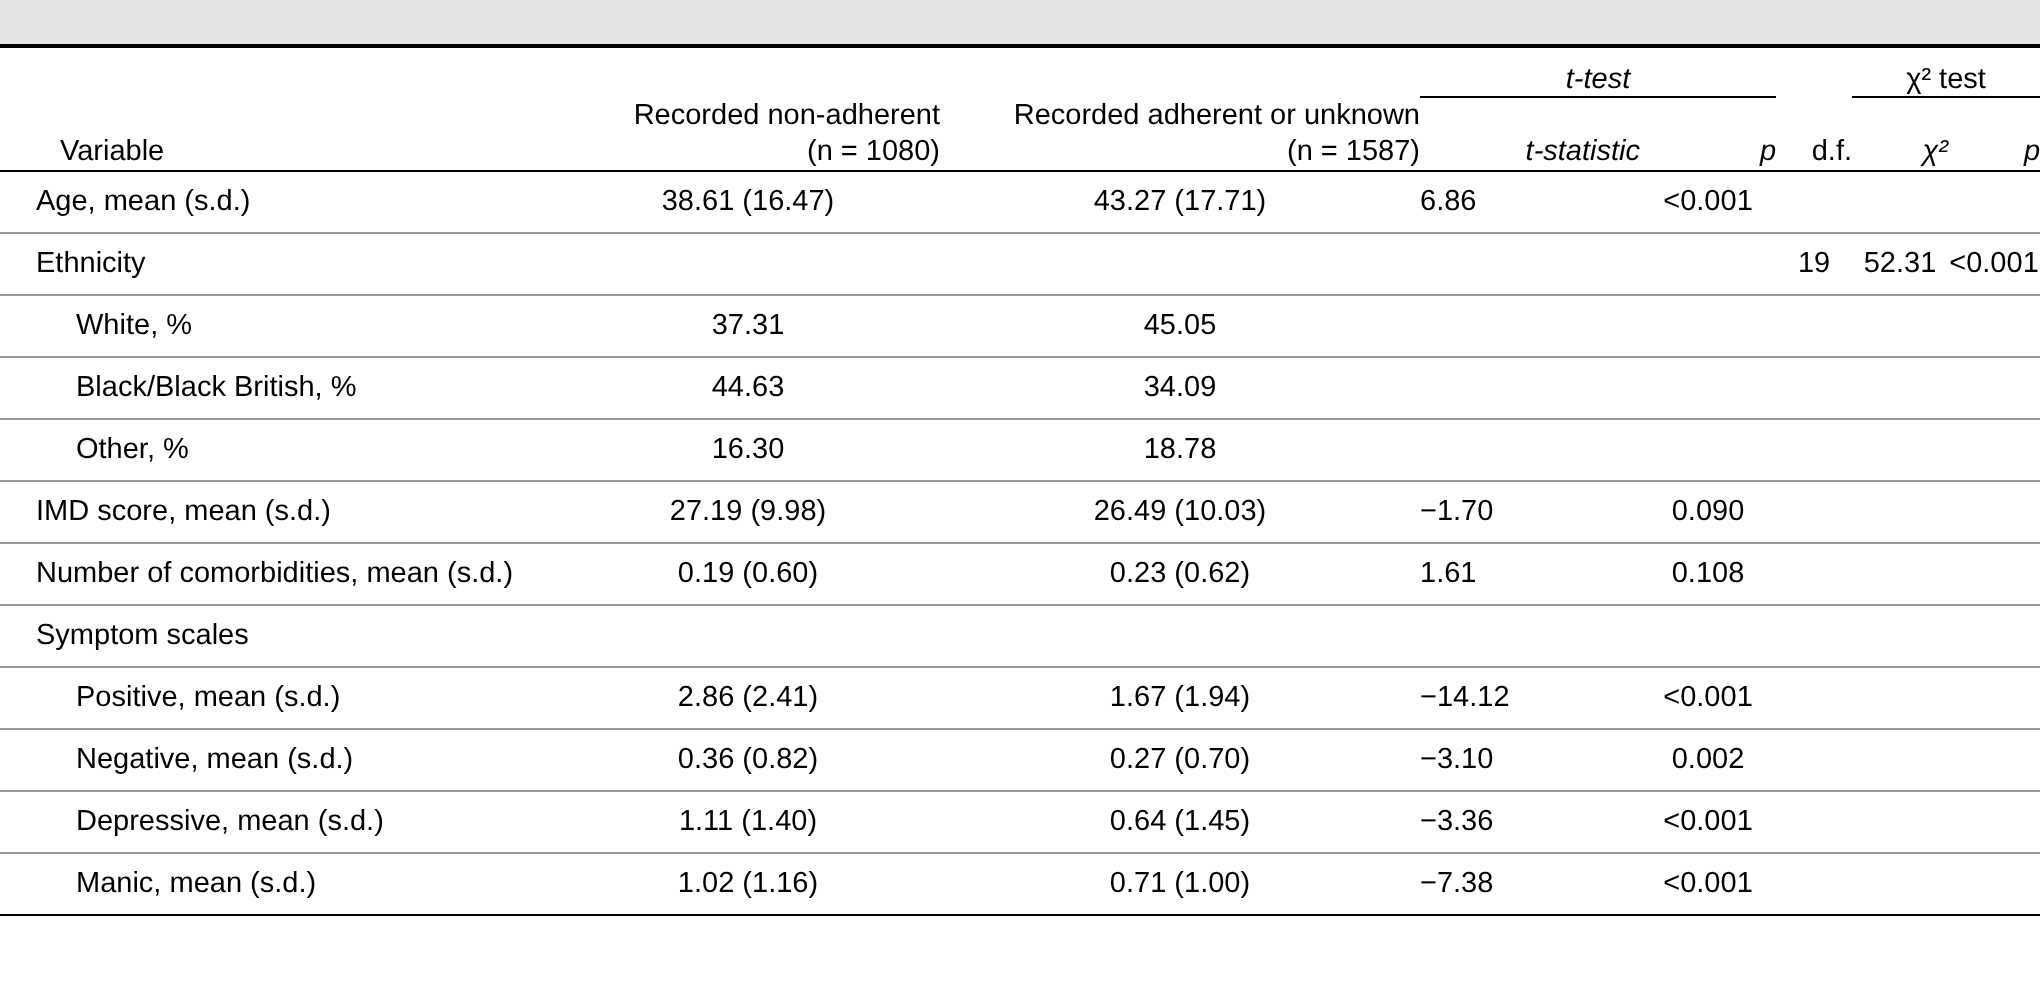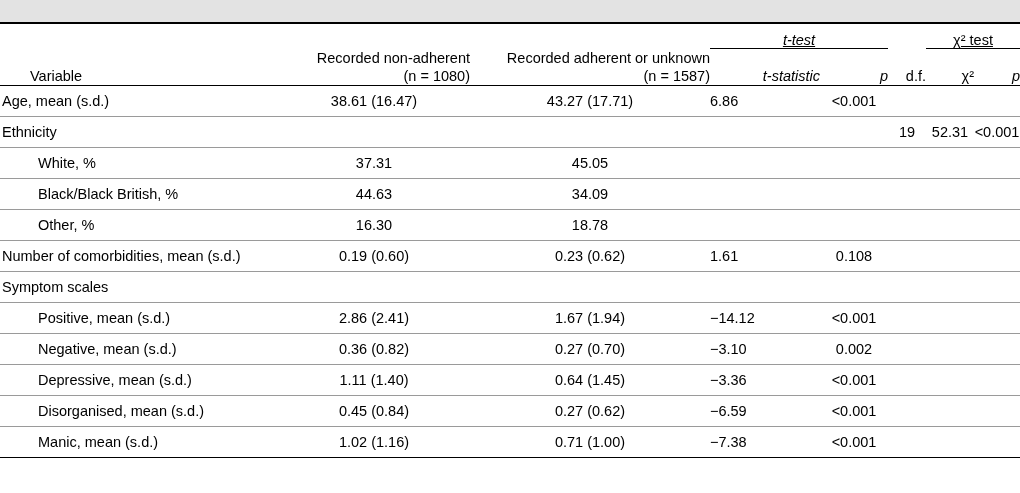--- a/index.html
+++ b/index.html
@@ -58,21 +58,20 @@
 
   
   .grp-row td {
     font-size: 14.5px;
     text-align: center;
     padding-bottom: 2px;
     height: 24px;
   }
   .grp-rule {
     border-bottom: 1px solid #000000;
-    text-decoration: underline;
   }
   .hdr-row td {
     text-align: right;
     padding-top: 4px;
     padding-bottom: 3px;
     line-height: 1.25;
     font-size: 14.5px;
   }
   .hdr-row td.varhead {
     text-align: left;
@@ -89,38 +88,38 @@
   .twoline .l2 { display: block; }
 
   tr.data td {
     height: 30px;
     border-bottom: 0.9px solid #9a9a9a;
     font-size: 14.5px;
     line-height: 30px;
   }
   tr.data td.var {
     text-align: left;
-    padding-left: 2px;
+    padding-left: 18px;
   }
   tr.data td.var.indent {
     padding-left: 38px;
     margin-top: 48px;
   }
   tr.data td.num {
     text-align: center;
   }
   tr.data td.numr {
     text-align: left;
     padding-right: 16px;
   }
   tr.data.last td {
     border-bottom: 1.6px solid #000000;
   }
   .italic { font-style: italic; }
-  .chi-sym { }
+  .chi-sym { font-style: italic; }
 </style>
 </head>
 <body>
 
 <div class="page">
 
   <div class="top-band"></div>
 
   <div class="table-wrap">
     <table class="tbl">
@@ -209,20 +208,30 @@
             <td class="var indent">Other, %</td>
             <td class="num">16.30</td>
             <td class="num">18.78</td>
             <td class="numr"></td>
             <td class="num"></td>
             <td class="num"></td>
             <td class="num"></td>
             <td class="num"></td>
           </tr>
           <tr class="data">
+            <td class="var">IMD score, mean (s.d.)</td>
+            <td class="num">27.19 (9.98)</td>
+            <td class="num">26.49 (10.03)</td>
+            <td class="numr">−1.70</td>
+            <td class="num">0.090</td>
+            <td class="num"></td>
+            <td class="num"></td>
+            <td class="num"></td>
+          </tr>
+          <tr class="data">
             <td class="var">Number of comorbidities, mean (s.d.)</td>
             <td class="num">0.19 (0.60)</td>
             <td class="num">0.23 (0.62)</td>
             <td class="numr">1.61</td>
             <td class="num">0.108</td>
             <td class="num"></td>
             <td class="num"></td>
             <td class="num"></td>
           </tr>
           <tr class="data">
@@ -258,30 +267,20 @@
           <tr class="data">
             <td class="var indent">Depressive, mean (s.d.)</td>
             <td class="num">1.11 (1.40)</td>
             <td class="num">0.64 (1.45)</td>
             <td class="numr">−3.36</td>
             <td class="num">&lt;0.001</td>
             <td class="num"></td>
             <td class="num"></td>
             <td class="num"></td>
           </tr>
-          <tr class="data">
-            <td class="var indent">Disorganised, mean (s.d.)</td>
-            <td class="num">0.45 (0.84)</td>
-            <td class="num">0.27 (0.62)</td>
-            <td class="numr">−6.59</td>
-            <td class="num">&lt;0.001</td>
-            <td class="num"></td>
-            <td class="num"></td>
-            <td class="num"></td>
-          </tr>
           <tr class="data last">
             <td class="var indent">Manic, mean (s.d.)</td>
             <td class="num">1.02 (1.16)</td>
             <td class="num">0.71 (1.00)</td>
             <td class="numr">−7.38</td>
             <td class="num">&lt;0.001</td>
             <td class="num"></td>
             <td class="num"></td>
             <td class="num"></td>
           </tr>

